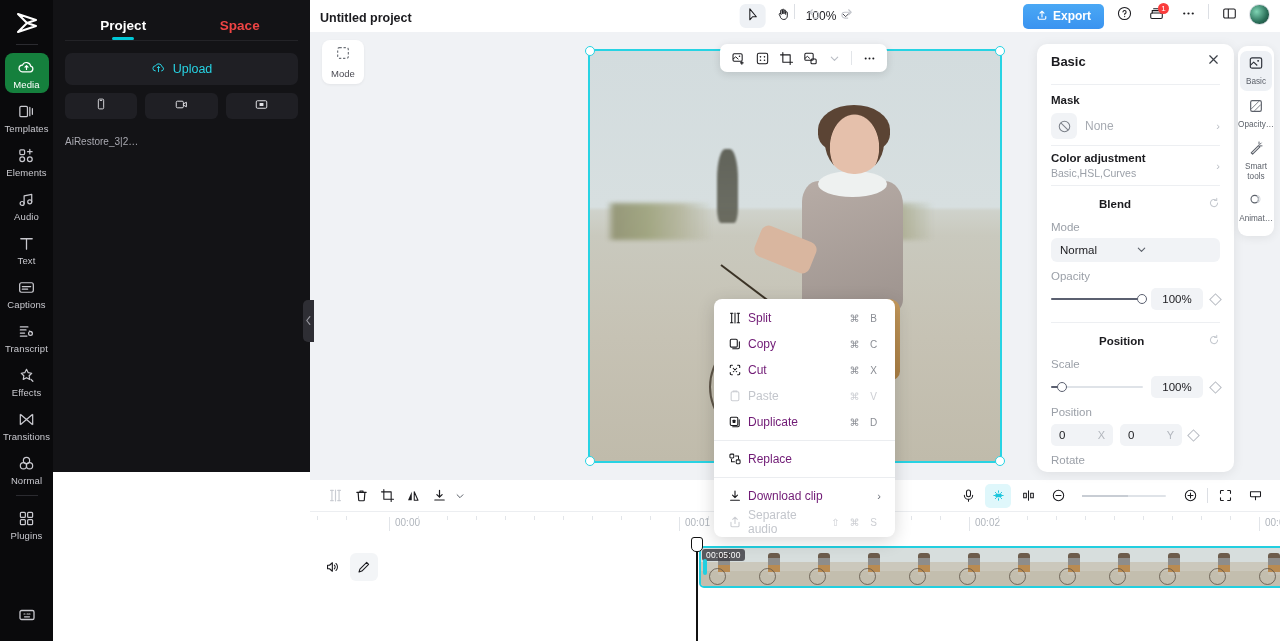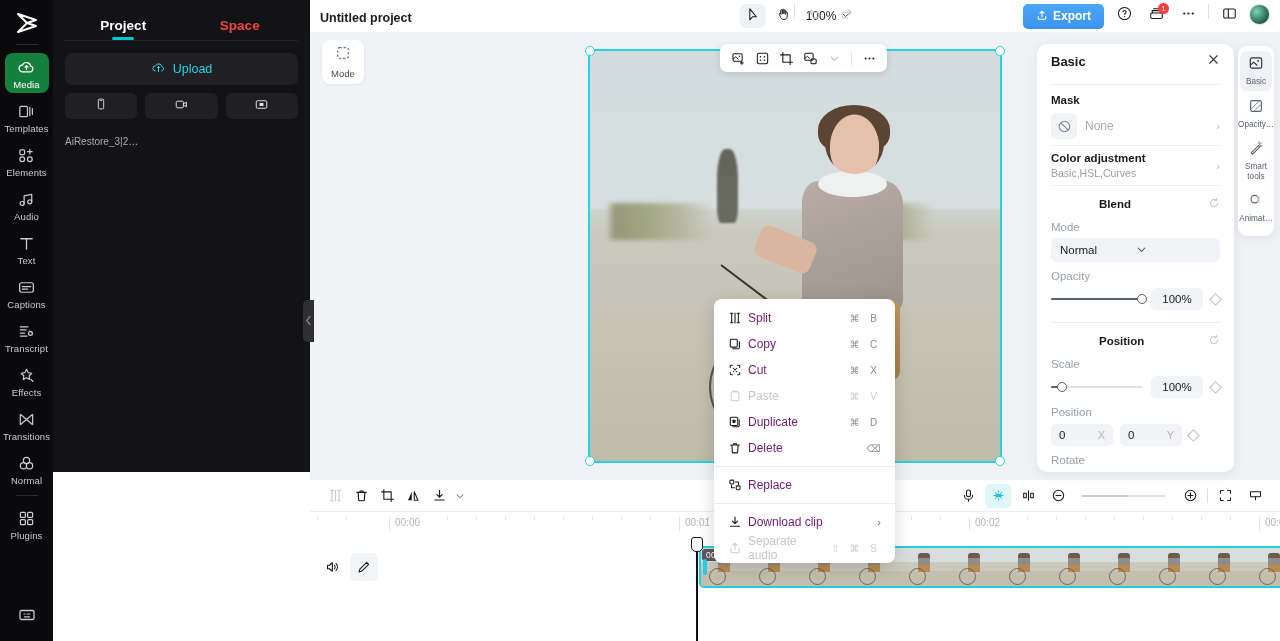--- a/index.html
+++ b/index.html
@@ -739,31 +739,20 @@
             <path d="M5.4 13.4h6c.8 0 1.4-.6 1.4-1.4V5.6" stroke="#1b1b1f" stroke-width="1.25" stroke-linecap="round"></path>
           </svg>
       </span>
       <span class="ctx-lbl">Duplicate</span>
       <span class="keys">
         <span class="key">⌘</span>
         <span class="key">D</span>
       </span>
     </div>
 
-    <div class="ctx-item">
-      <span class="ctx-ico">
-        <svg width="14" height="14" viewBox="0 0 16 16" fill="none">
-            <path d="M3 4.6h10M6.4 4.6V3.2h3.2v1.4M4.4 4.6l.6 8.2c0 .5.4.8.9.8h4.2c.5 0 .9-.3.9-.8l.6-8.2" stroke="#1b1b1f" stroke-width="1.25" stroke-linecap="round" stroke-linejoin="round"></path>
-          </svg>
-      </span>
-      <span class="ctx-lbl">Delete</span>
-      <span class="keys">
-        <span class="key">⌫</span>
-      </span>
-    </div>
 
     <div class="ctx-sep"></div>
 
     <div class="ctx-item">
       <span class="ctx-ico">
         <svg width="14" height="14" viewBox="0 0 16 16" fill="none">
             <rect x="2.2" y="2.4" width="4.4" height="4.4" rx="1" stroke="#1b1b1f" stroke-width="1.2"></rect>
             <rect x="9.4" y="9" width="4.4" height="4.4" rx="1" stroke="#1b1b1f" stroke-width="1.2"></rect>
             <path d="M8.6 4.6h3.4v3M7.4 11.2H4v-3" stroke="#1b1b1f" stroke-width="1.2" stroke-linecap="round" stroke-linejoin="round"></path>
           </svg>

